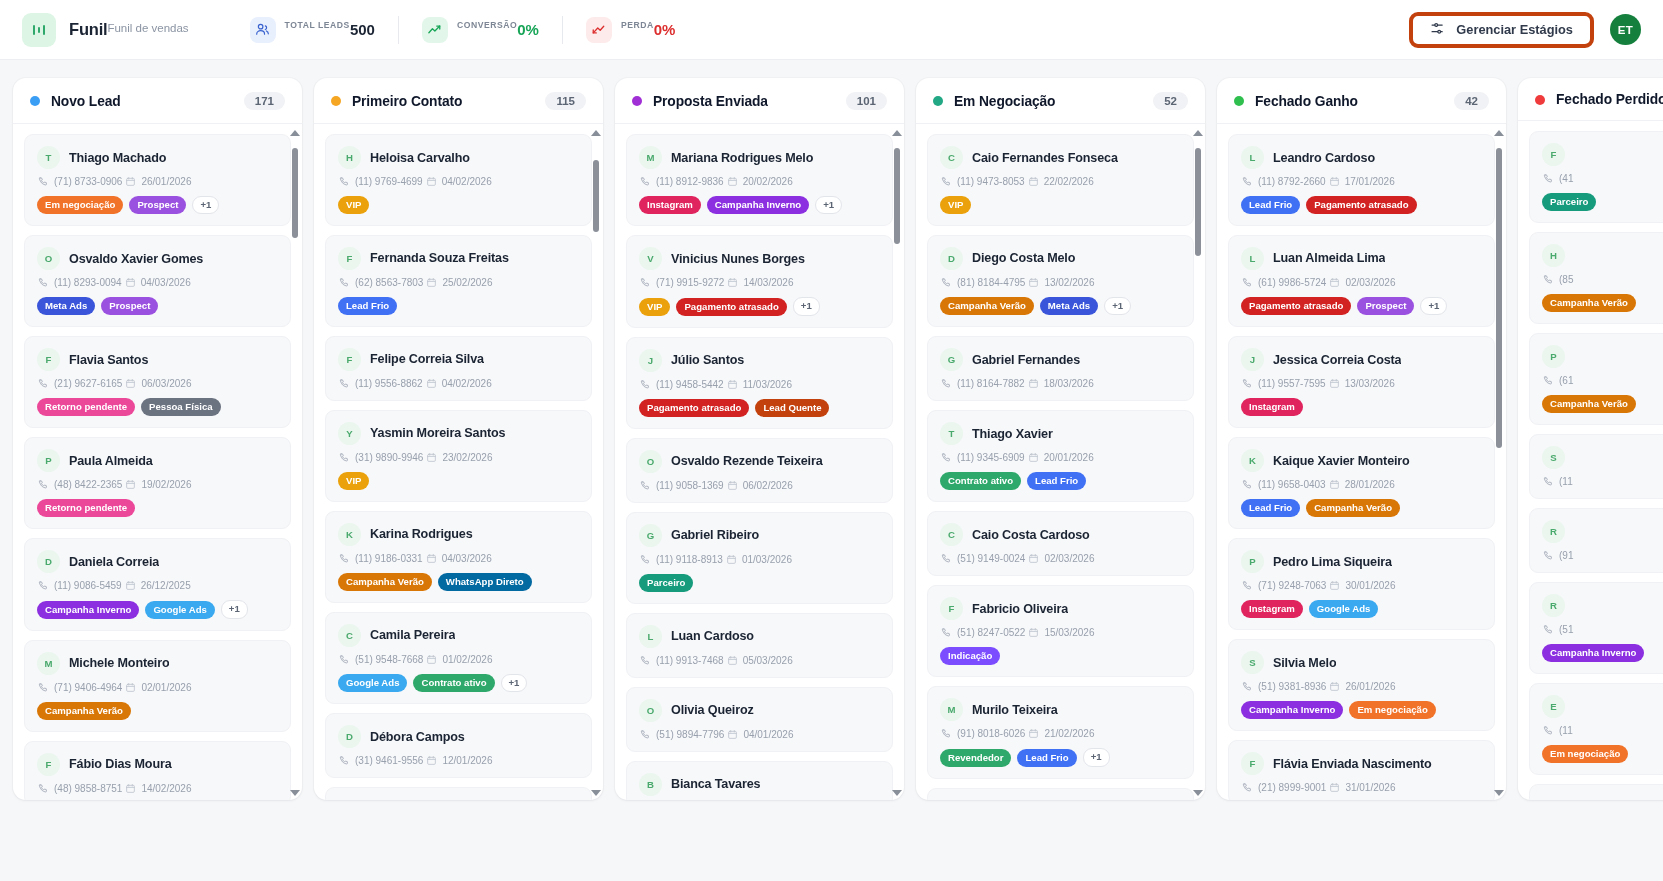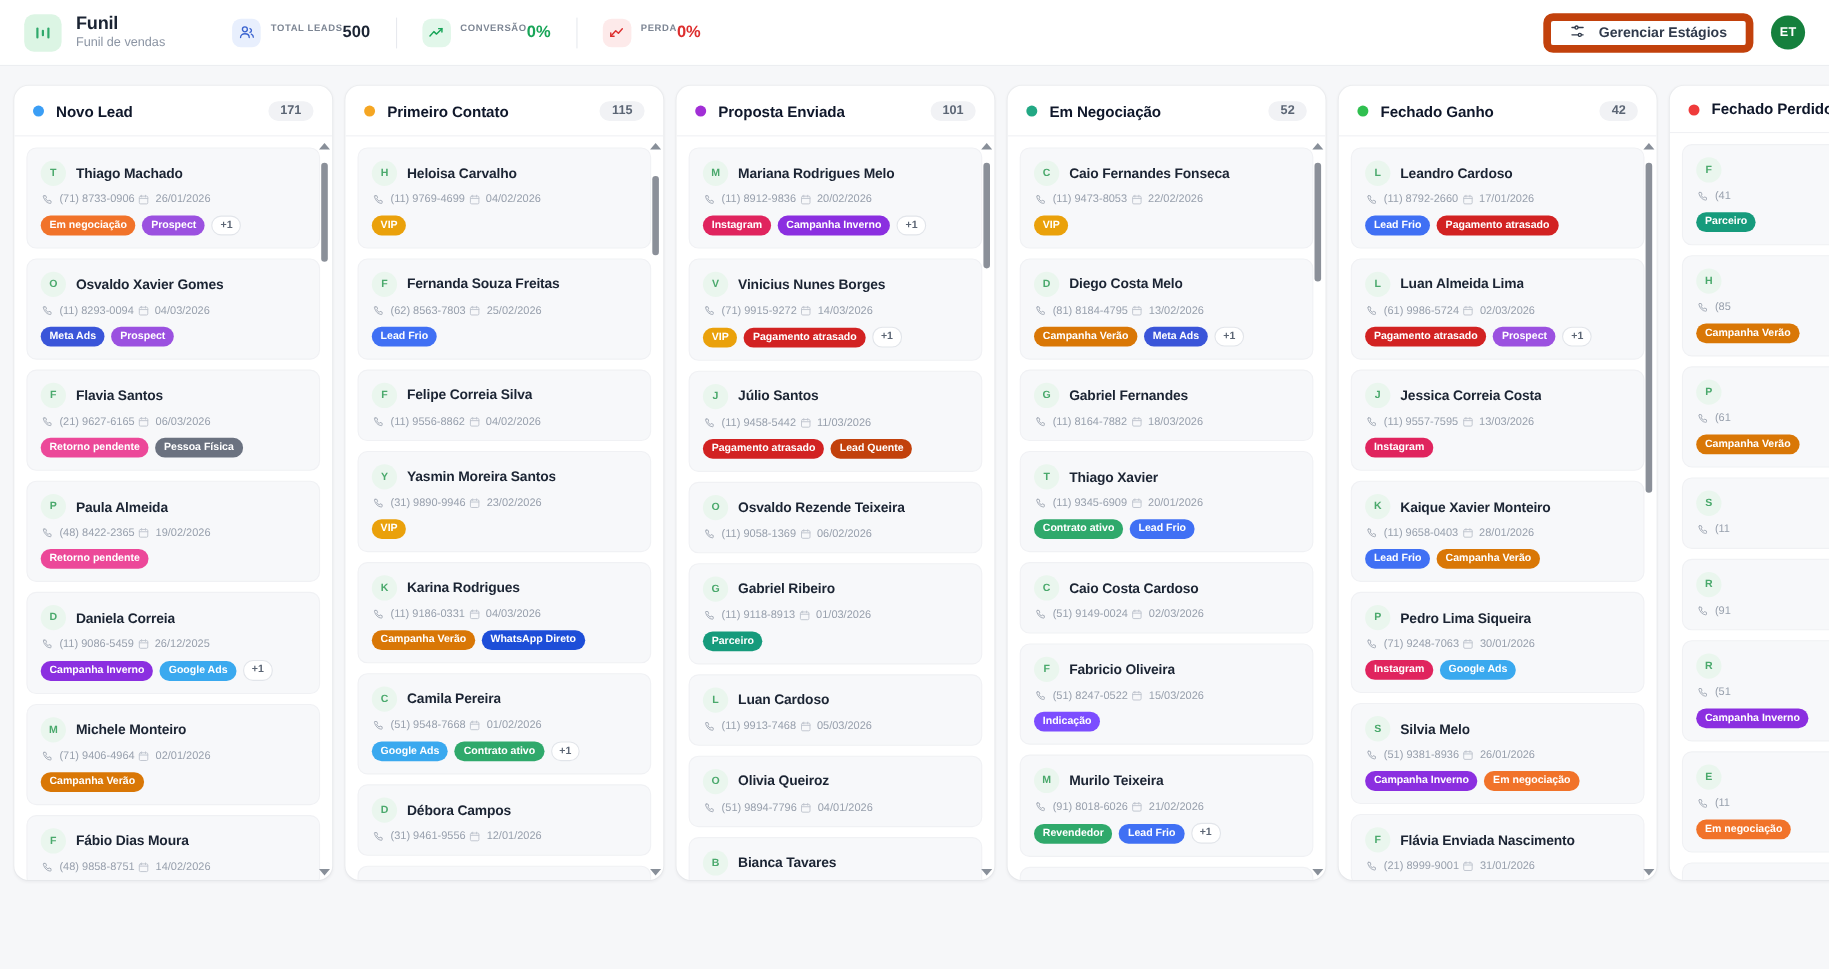--- a/index.html
+++ b/index.html
@@ -20,21 +20,21 @@
     border-bottom: 1px solid #eceef1;
     position: relative;
   }
   .brand { display: flex; align-items: center; gap: 13px; }
   .brand-logo {
     width: 34px; height: 34px; border-radius: 9px;
     background: #dcf5e4;
     display: flex; align-items: center; justify-content: center;
   }
   .brand-logo svg { display: block; }
-  .brand-text { display: flex; flex-direction: column; justify-content: flex-start; }
+  .brand-text { display: flex; justify-content: flex-start; }
   .brand-title { font-size: 16.5px; font-weight: bold; color: #1b2433; line-height: 1.15; letter-spacing: -0.2px; }
   .brand-sub { font-size: 11.5px; color: #8b94a3; line-height: 1.3; margin-top: 1px; }
 
   .stats { display: flex; align-items: center; margin-left: 38px; }
   .stat { display: flex; align-items: center; gap: 9px; padding: 0 23px; }
   .stat-icon {
     width: 26px; height: 26px; border-radius: 8px;
     display: flex; align-items: center; justify-content: center;
     flex: 0 0 auto;
   }
@@ -46,21 +46,21 @@
   .stat-value { font-size: 15px; font-weight: bold; line-height: 1.2; margin-top: 1px; }
   .v-dark  { color: #1b2433; }
   .v-green { color: #18a558; }
   .v-red   { color: #dd2e2e; }
   .divider { width: 1px; height: 28px; background: #e7e9ee; }
 
   .topbar-right { margin-left: auto; display: flex; align-items: center; gap: 16px; }
   .manage-btn {
     display: flex; align-items: center; gap: 11px;
     height: 36px; padding: 0 17px;
-    border: 7px solid #c2410c; border-radius: 9px;
+    border: 4px solid #c2410c; border-radius: 9px;
     background: #ffffff; cursor: pointer;
     font-size: 12.8px; font-weight: bold; color: #303a4b;
     white-space: nowrap;
   }
   .avatar-circle {
     width: 31px; height: 31px; border-radius: 50%;
     background: #15803d;
     color: #fff; font-size: 11.5px; font-weight: bold;
     display: flex; align-items: center; justify-content: center;
     letter-spacing: 0.3px; cursor: pointer;
@@ -592,21 +592,21 @@
                 <svg width="11" height="11" viewBox="0 0 16 16" fill="none" stroke="#bfc5ce" stroke-width="1.25" stroke-linecap="round" stroke-linejoin="round">
                   <rect x="2.4" y="3.4" width="11.2" height="10.2" rx="1.6"></rect>
                   <path d="M2.4 6.4h11.2M5.4 2.2v2.2M10.6 2.2v2.2"></path>
                 </svg>
               </span>
               <span>04/03/2026</span>
             </span>
           </div>
           <div class="card-tags">
             <span class="tag" style="background: rgb(217, 119, 6);">Campanha Verão</span>
-            <span class="tag" style="background: #1d4ed8;">WhatsApp Direto</span>
+            <span class="tag" style="background: #0369a1;">WhatsApp Direto</span>
           </div>
         </div>
         <div class="card">
           <div class="card-head">
             <div class="card-avatar">C</div>
             <div class="card-name">Camila Pereira</div>
           </div>
           <div class="card-meta">
             <span class="meta-item">
               <span>

